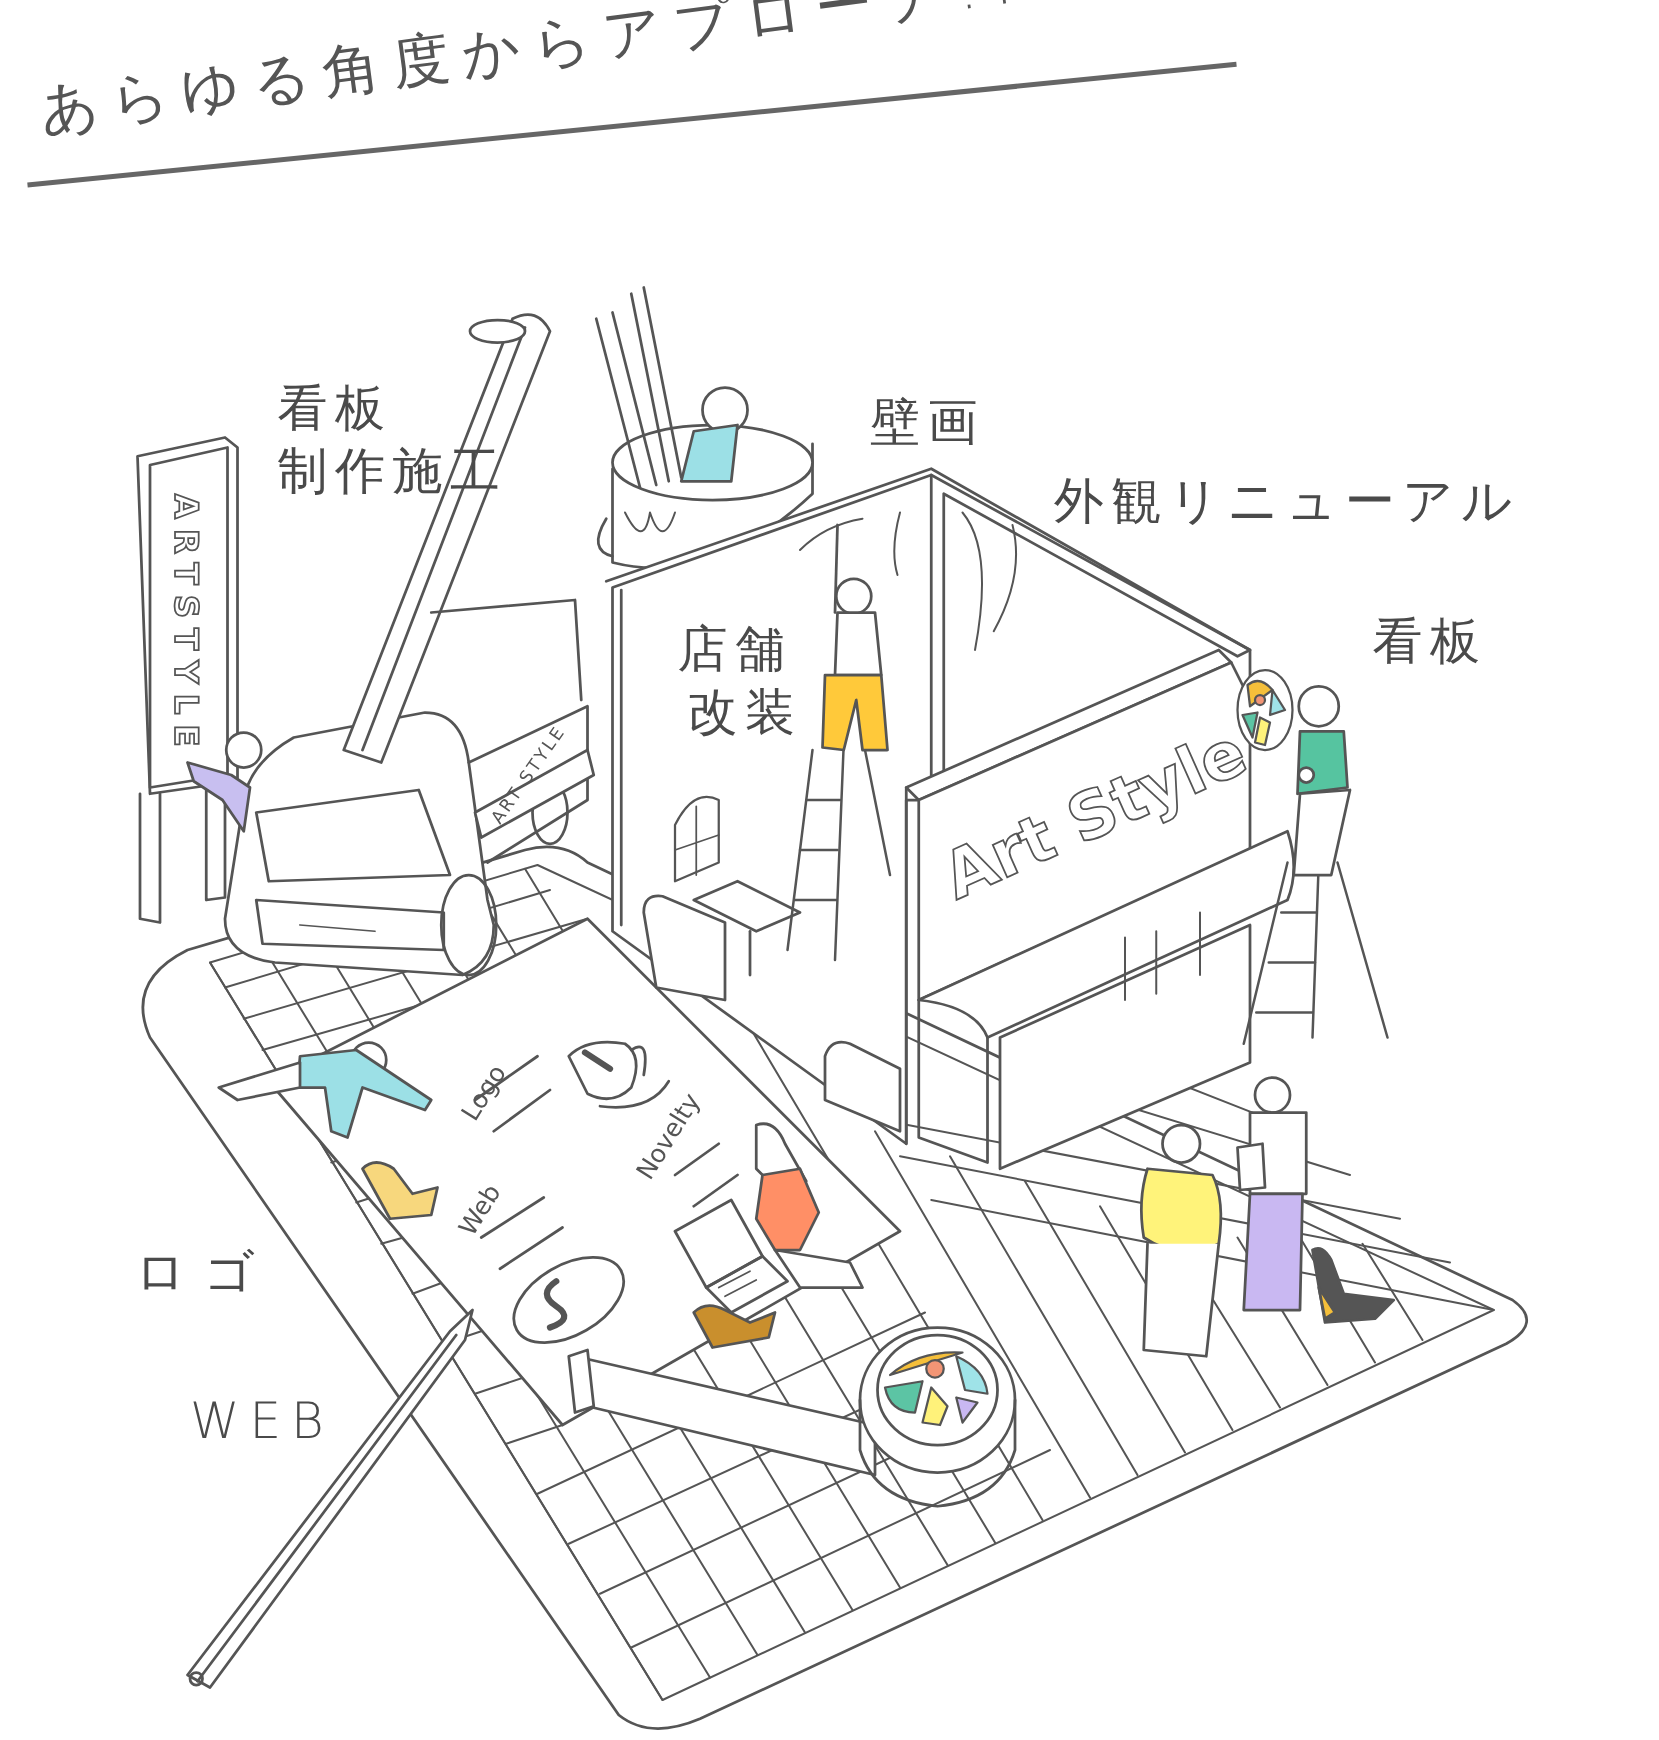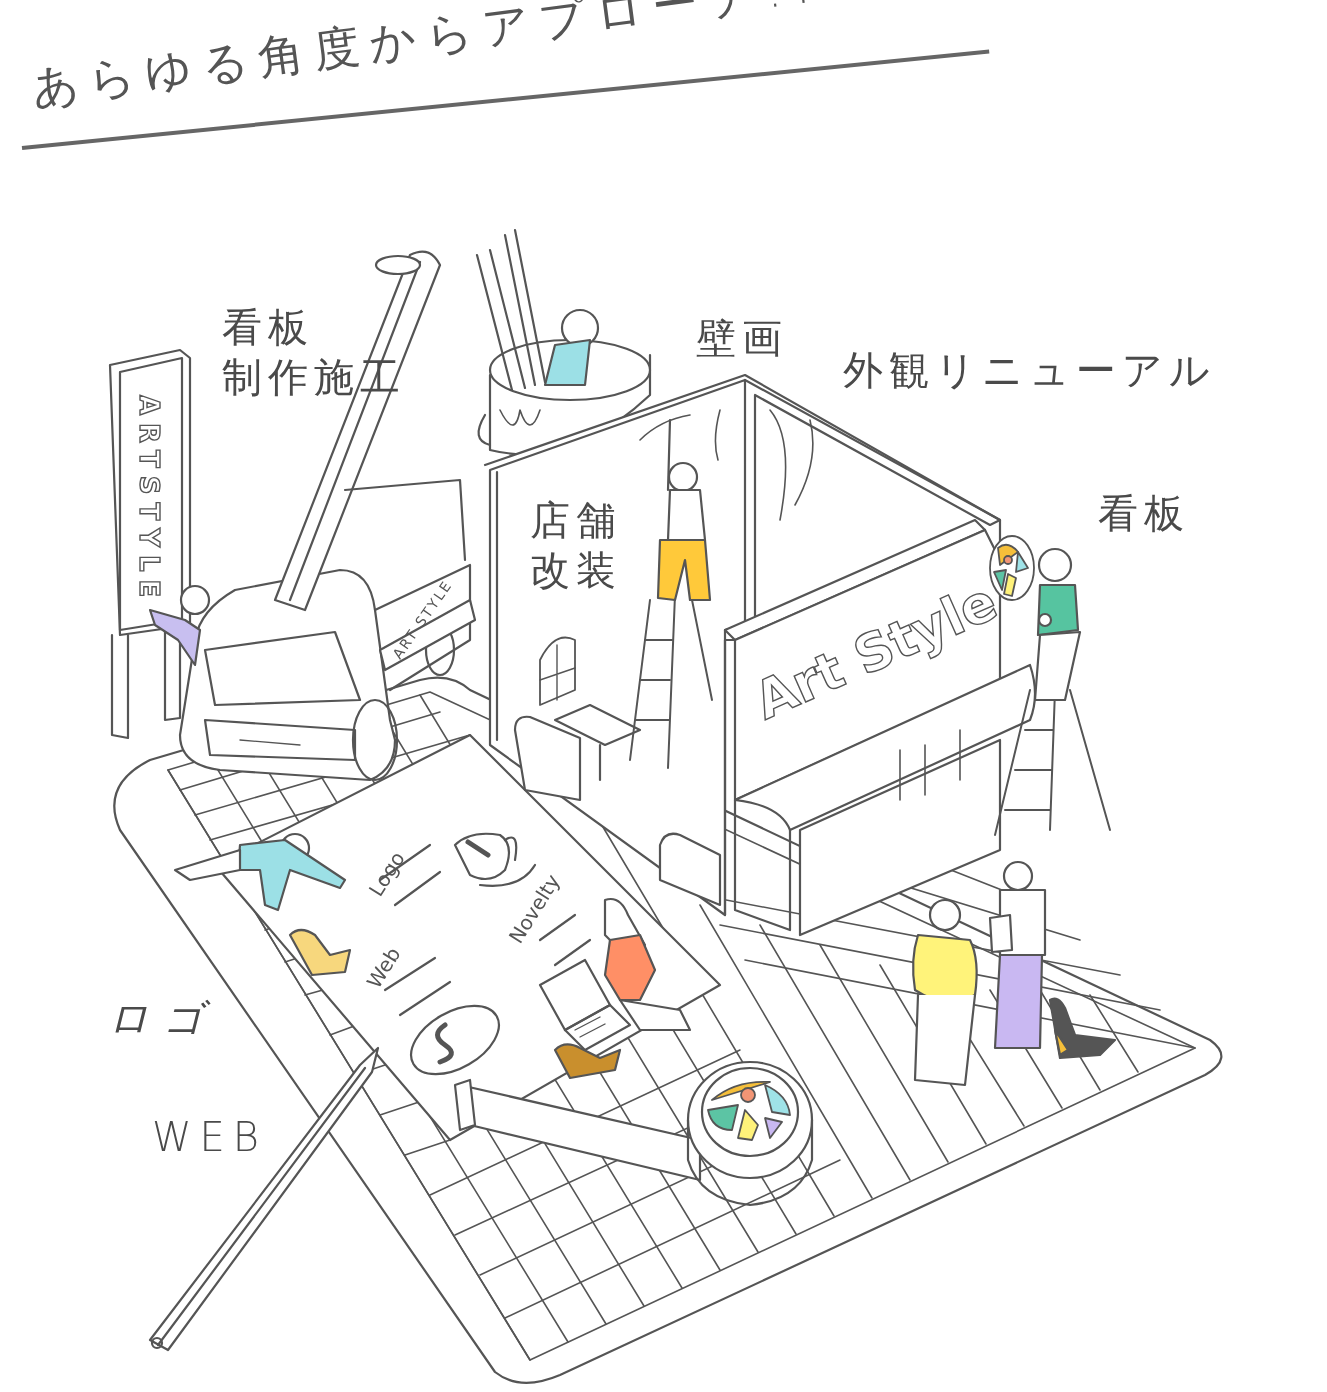--- a/index.html
+++ b/index.html
@@ -258,21 +258,21 @@
       <text x="0" y="0" transform="translate(378 990) rotate(-58)">Web</text>
       <text x="0" y="0" transform="translate(520 945) rotate(-58)">Novelty</text>
     </g>
   </svg>
 
   <div class="label l-big l-two" style="left:222px; top:302px;">
     <span>看板</span>
     <span>制作施工</span>
   </div>
   <div class="label l-big" style="left:696px; top:285px;margin-top:28px;">壁画</div>
-  <div class="label l-big" style="left:843px; top:345px;">外観リニューアル</div>
-  <div class="label l-big l-two" style="left:522px; top:495px;text-align:right;">
+  <div class="label l-big" style="left:843px; top:376px;">外観リニューアル</div>
+  <div class="label l-big l-two" style="left:542px; top:495px;">
     <span>店舗</span>
     <span style="padding-left:8px;">改装</span>
   </div>
   <div class="label l-big" style="left:1098px; top:488px;">看板</div>
-  <div class="label l-big" style="left:108px; top:993px; letter-spacing:14px;font-style:italic;">ロゴ</div>
+  <div class="label l-big" style="left:108px; top:993px; letter-spacing:14px;">ロゴ</div>
   <div class="label l-big" style="left:152px; top:1112px; letter-spacing:8px;">WEB</div>
 </div>
 
 </body></html>

